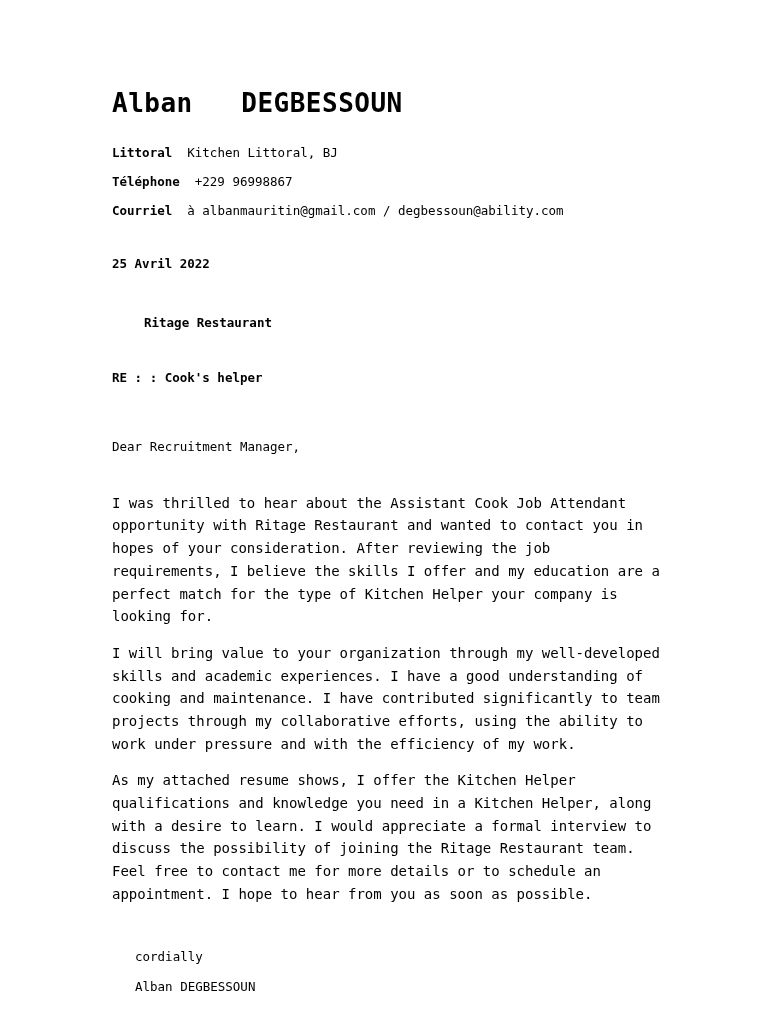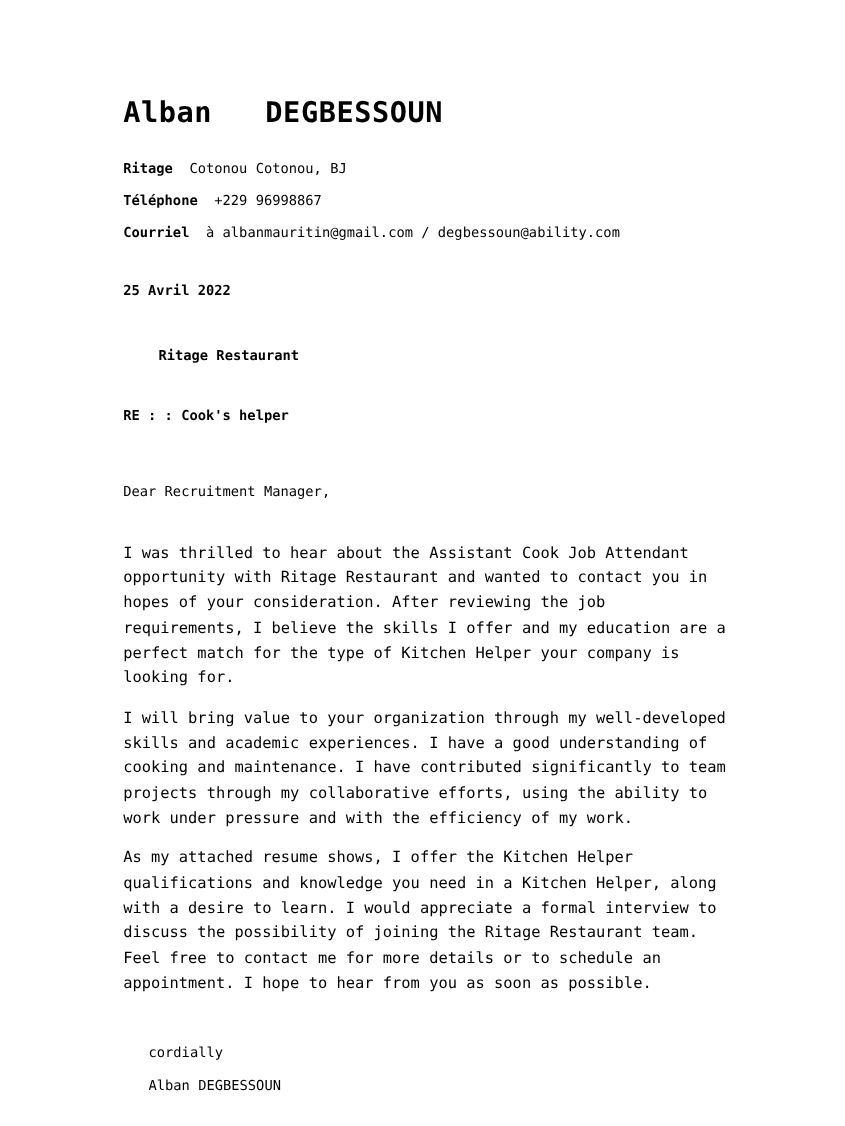--- a/index.html
+++ b/index.html
@@ -100,21 +100,21 @@
   }
 </style>
 </head>
 <body>
 
 <div class="page">
   <div class="content">
 
     <div class="name-line">Alban   DEGBESSOUN</div>
 
-    <div class="contact-row"><span class="contact-label">Ritage</span>  <span class="contact-value">Cotonou Cotonou, BJ</span></div>
+    <div class="contact-row"><span class="contact-label">Littoral</span>  <span class="contact-value">Kitchen Littoral, BJ</span></div>
 
     <div class="contact-row"><span class="contact-label">Téléphone</span>  <span class="contact-value">+229 96998867</span></div>
 
     <div class="contact-row"><span class="contact-label">Courriel</span>  <span class="contact-value">à albanmauritin@gmail.com / degbessoun@ability.com</span></div>
 
     <div class="date-line">25 Avril 2022</div>
 
     <div class="company-line">Ritage Restaurant</div>
 
     <div class="subject-line">RE : : Cook's helper</div>

